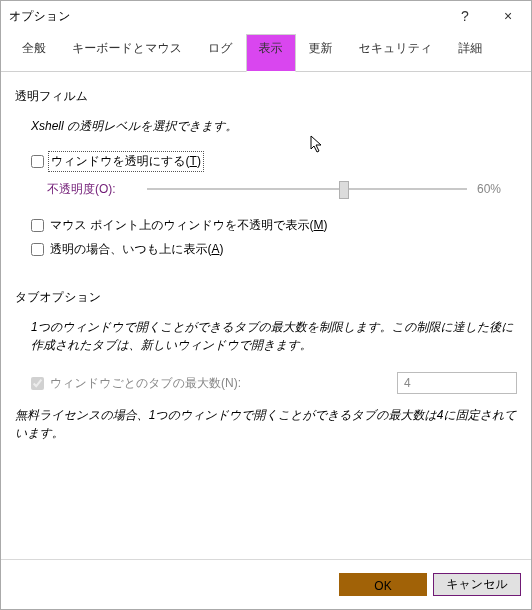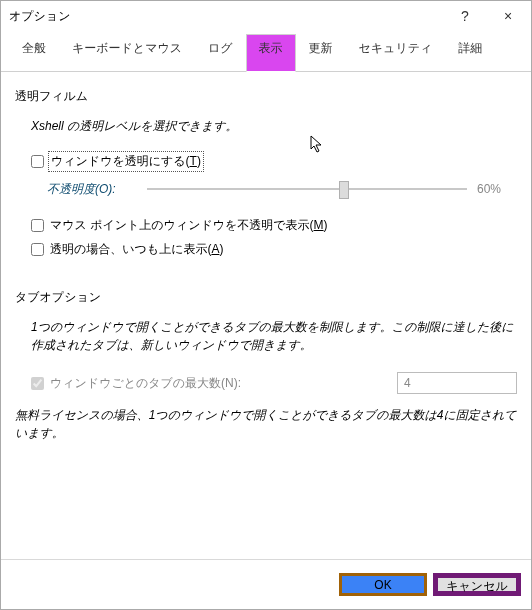--- a/index.html
+++ b/index.html
@@ -15,33 +15,33 @@
 .content { flex: 1; padding: 16px 14px 0 14px; overflow: hidden; }
 .group-title { font-size: 12px; margin-bottom: 12px; color: #000; }
 .indent { padding-left: 16px; }
 .desc { font-size: 12px; margin-bottom: 18px; color: #000; line-height: 1.5; font-style: italic; }
 .check-row { display: flex; align-items: center; margin-bottom: 7px; font-size: 12px; }
 .check-row input[type=checkbox] { width: 13px; height: 13px; margin-right: 6px; accent-color: #0078d7; }
 .check-row.disabled { color: #888; }
 .check-row label .hotkey { text-decoration: underline; }
 .focus-rect { outline: 1px dotted #555; outline-offset: 1px; padding: 0 1px; }
 .slider-row { display: flex; align-items: center; margin: 6px 0 16px 16px; }
-.slider-label { color: #0c4a6e; font-size: 12px; width: 90px; font-style: italic; }
+.slider-label { color: #701a75; font-size: 12px; width: 90px; }
 .slider-wrap { flex: 1; position: relative; height: 24px; margin: 0 10px; }
 .slider-track { position: absolute; left: 0; right: 0; top: 11px; height: 2px; background: #c8c8c8; }
 .slider-thumb { position: absolute; top: 4px; width: 10px; height: 18px; background: #dcdcdc; border: 1px solid #b0b0b0; }
 .slider-val { width: 40px; color: #888; font-size: 12px; }
 .section-gap { height: 24px; }
 .input-row { display: flex; align-items: center; margin-bottom: 12px; }
 .input-row .lbl { flex: 1; }
 .num-input { width: 120px; height: 22px; border: 1px solid #bcbcbc; background: #fff; padding: 0 6px; font-size: 12px; color: #888; }
 .num-input:disabled { background: #fff; color: #888; }
 .footer { height: 50px; border-top: 1px solid #d9d9d9; display: flex; justify-content: flex-end; align-items: center; padding: 0 10px; gap: 6px; }
-.footer button { height: 23px; width: 88px; border: 5px solid #701a75; background: #e1e1e1; font-size: 12px; cursor: default; }
-.footer button.primary { border: 3px solid #a16207; background: #3b82f6; }
+.footer button { height: 23px; width: 88px; border: 1px solid #701a75; background: #e1e1e1; font-size: 12px; cursor: default; }
+.footer button.primary { border: 6px solid #a16207; background: #a16207; }
 .cursor { position: absolute; left: 310px; top: 135px; pointer-events: none; }
 </style>
 </head>
 <body>
 
 <div class="dialog">
 
   <div class="titlebar">
     <span class="title">オプション</span>
     <div class="btn help">

